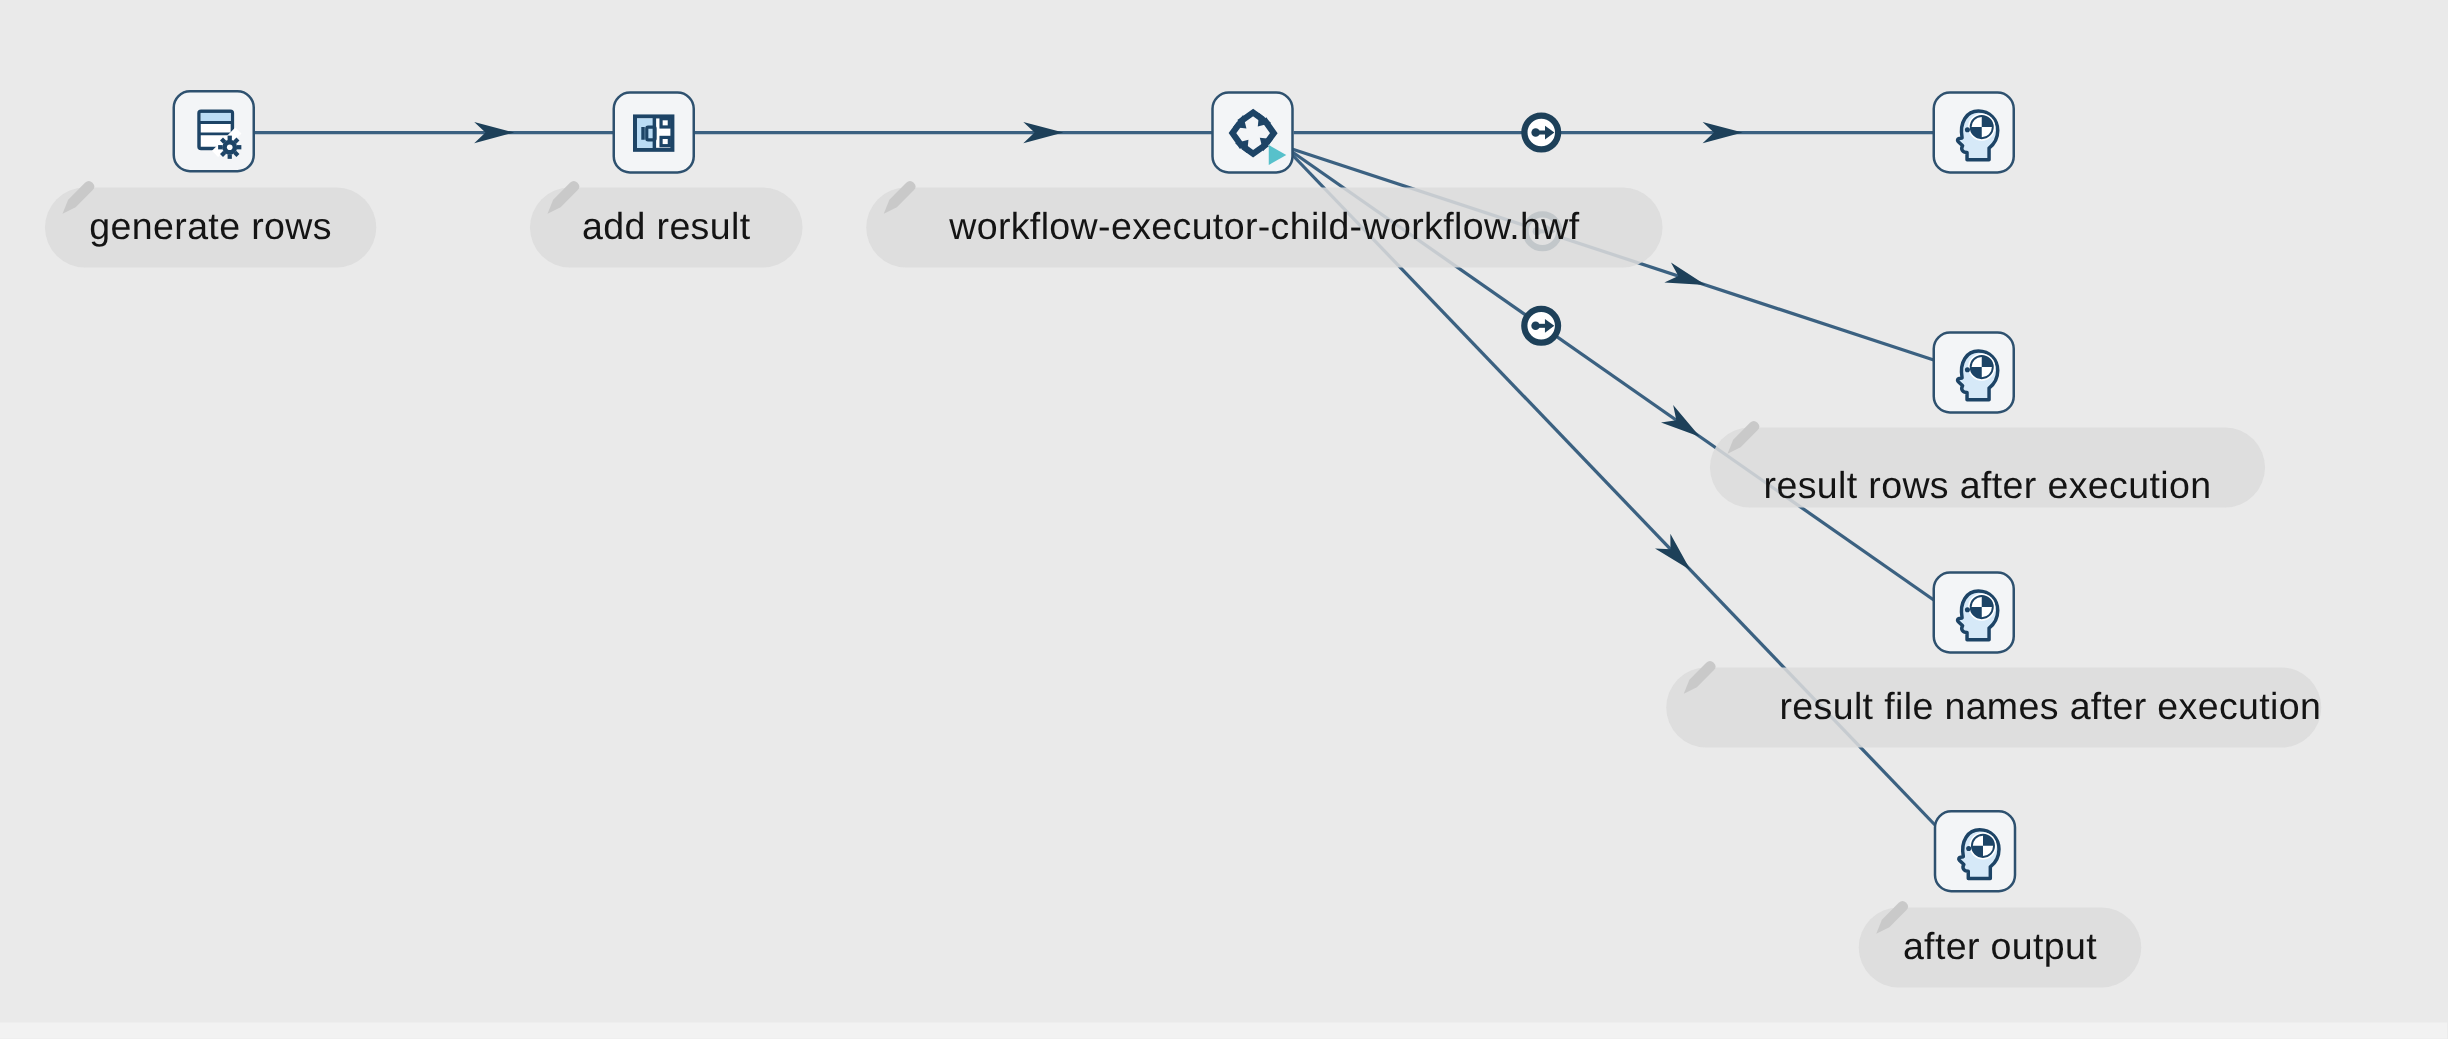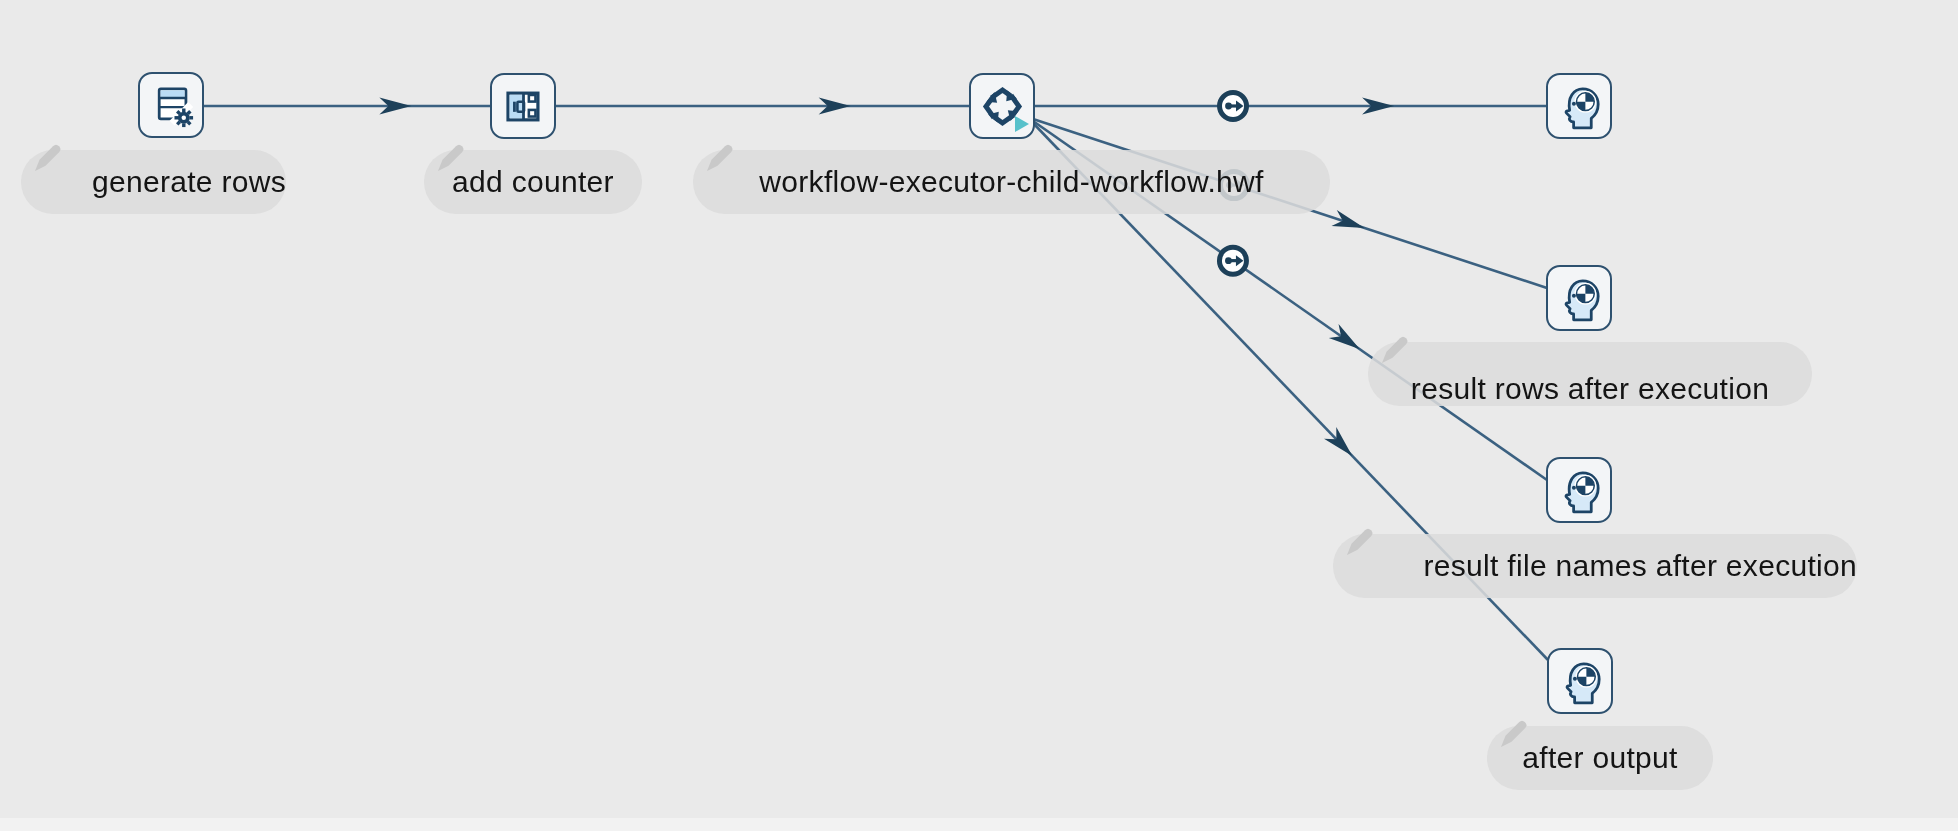--- a/index.html
+++ b/index.html
@@ -143,31 +143,31 @@
           <circle cx="-4.5" cy="0" r="3.4" fill="#1d4059"></circle>
           <rect x="-2" y="-1.6" width="6.5" height="3.2" fill="#1d4059"></rect>
           <polygon points="3,-5.5 10.5,0 3,5.5" fill="#1d4059"></polygon>
         </g>
         <line x1="1033" y1="123" x2="1548" y2="660" stroke="#3b6181" stroke-width="2.6"></line>
         <polygon points="0,0 -32,-8.5 -23,0 -32,8.5" fill="#1d4059" transform="translate(1352.3,455.94) rotate(46.198026086509714)"></polygon>
       </g>
   </svg>
 
   <div class="layer" id="labels-layer">
-      <div class="label-pill" style="left: 21px; top: 150px; width: 265px; height: 64px; justify-content: flex-end;">
+      <div class="label-pill" style="left: 36px; top: 150px; width: 265px; height: 64px;">
         <svg class="pencil" viewBox="0 0 24 24">
           <use href="#sym-pencil-icon"></use>
         </svg>
         <span>generate rows</span>
       </div>
       <div class="label-pill" style="left: 424px; top: 150px; width: 218px; height: 64px;">
         <svg class="pencil" viewBox="0 0 24 24">
           <use href="#sym-pencil-icon"></use>
         </svg>
-        <span>add counter</span>
+        <span>add result</span>
       </div>
       <div class="label-pill" style="left: 693px; top: 150px; width: 637px; height: 64px; justify-content: center;">
         <svg class="pencil" viewBox="0 0 24 24">
           <use href="#sym-pencil-icon"></use>
         </svg>
         <span>workflow-executor-child-workflow.hwf</span>
       </div>
       <div class="label-pill" style="left: 1368px; top: 342px; width: 444px; height: 64px; align-items: flex-end;">
         <svg class="pencil" viewBox="0 0 24 24">
           <use href="#sym-pencil-icon"></use>

